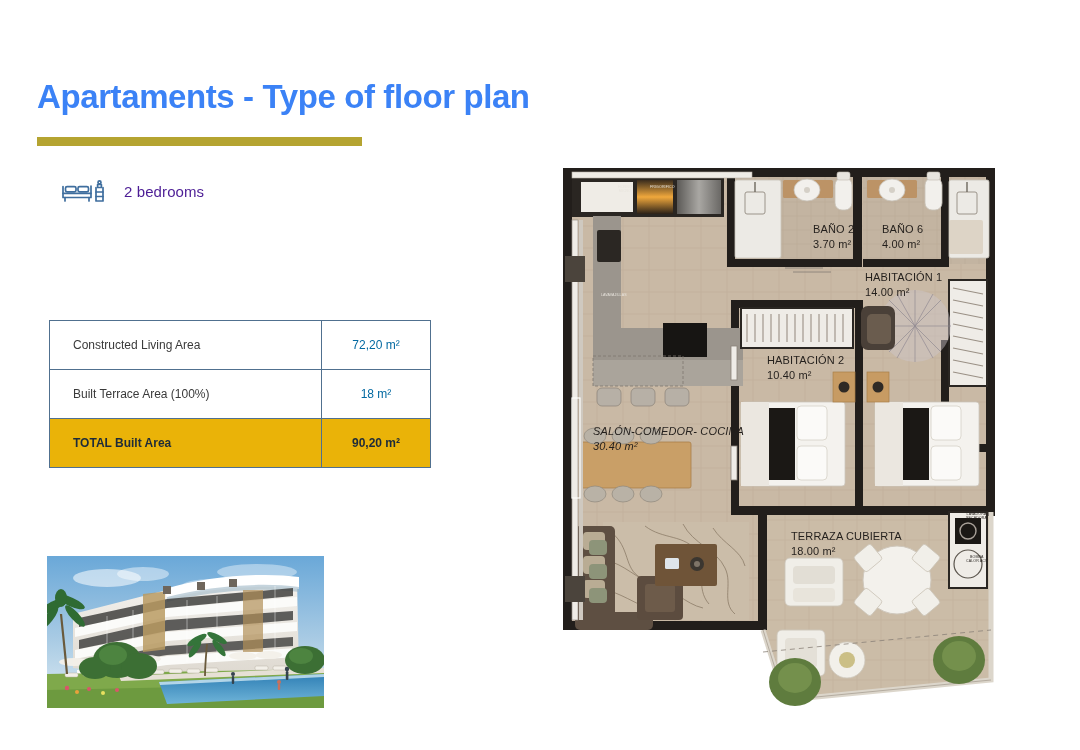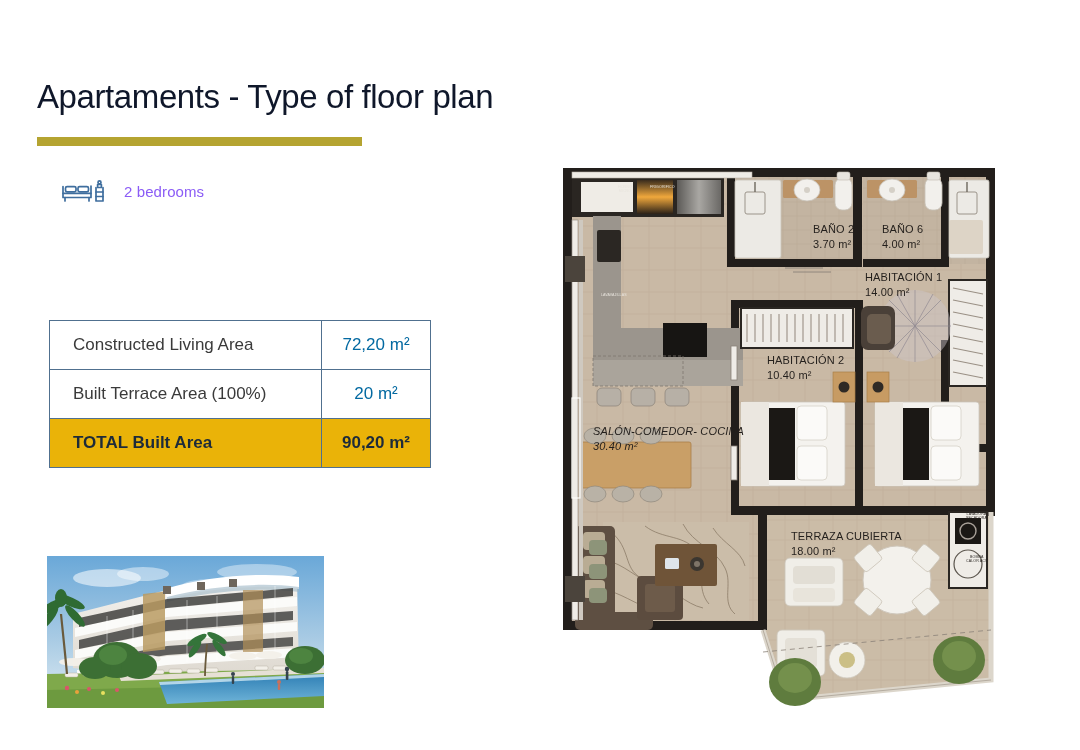--- a/index.html
+++ b/index.html
@@ -16,22 +16,22 @@
     font-family: "Liberation Sans", sans-serif;
     color: #333;
   }
 
   
   #page-title {
     position: absolute;
     left: 37px;
     top: 78px;
     font-size: 33px;
-    font-weight: normal;
-    color: #0f172a;
+    font-weight: bold;
+    color: #3b82f6;
     letter-spacing: -0.4px;
     white-space: nowrap;
   }
   #title-rule {
     position: absolute;
     left: 37px;
     top: 137px;
     width: 325px;
     height: 9px;
     background: #b5a431;
@@ -42,32 +42,32 @@
     position: absolute;
     left: 60px;
     top: 174px;
     display: flex;
     align-items: center;
     gap: 18px;
   }
   #bed-icon { width: 46px; height: 34px; display: block; }
   #bedrooms-label {
     font-size: 15px;
-    color: #8b5cf6;
+    color: #4c1d95;
     letter-spacing: 0.1px;
   }
 
   
   #area-table {
     position: absolute;
     left: 49px;
     top: 320px;
     width: 382px;
     border-collapse: collapse;
-    font-size: 17px;
+    font-size: 12px;
   }
   #area-table td {
     border: 1.6px solid #50708f;
     padding: 0;
     height: 48px;
     vertical-align: middle;
   }
   #area-table td.tbl-label { padding-left: 23px; color: #3a3a3a; }
   #area-table td.tbl-value {
     width: 108px;
@@ -153,21 +153,21 @@
 </div>
 
 <table id="area-table">
   <tbody>
       <tr class="">
         <td class="tbl-label">Constructed Living Area</td>
         <td class="tbl-value">72,20 m²</td>
       </tr>
       <tr class="">
         <td class="tbl-label">Built Terrace Area (100%)</td>
-        <td class="tbl-value">20 m²</td>
+        <td class="tbl-value">18 m²</td>
       </tr>
       <tr class="total-row">
         <td class="tbl-label">TOTAL Built Area</td>
         <td class="tbl-value">90,20 m²</td>
       </tr>
     </tbody>
 </table>
 
 <div id="render-photo">
   <svg viewBox="0 0 277 152" preserveAspectRatio="none">

